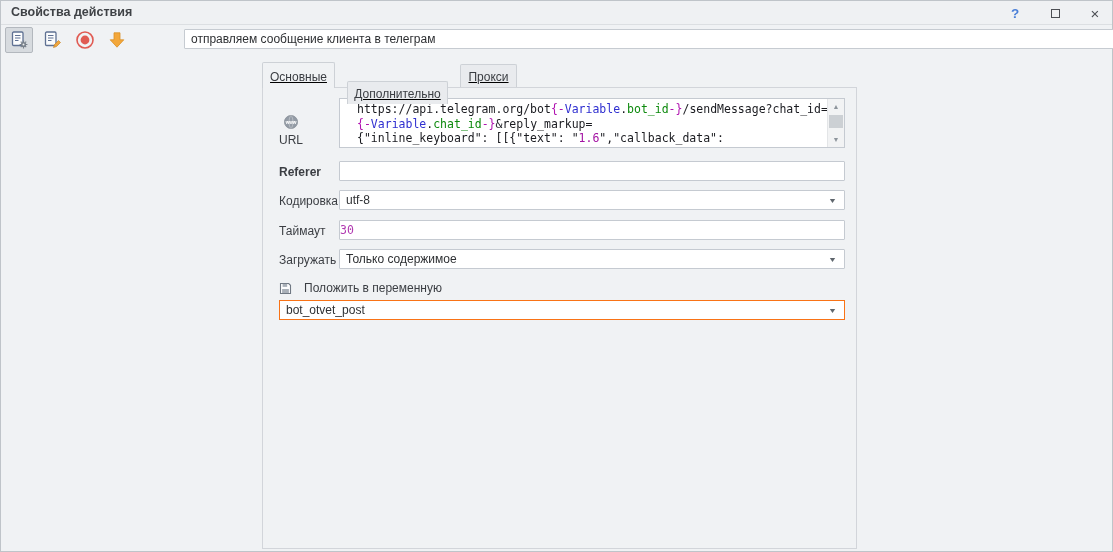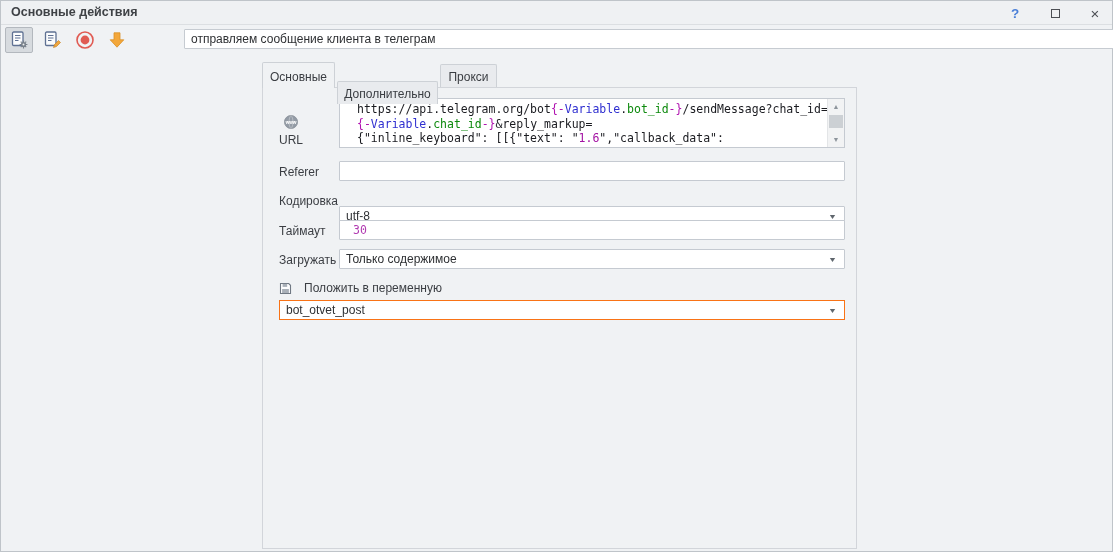--- a/index.html
+++ b/index.html
@@ -26,36 +26,36 @@
   .tool-btn { position:absolute; top:1px; width:28px; height:26px; display:flex;
               align-items:center; justify-content:center; border:1px solid transparent;
               border-radius:2px; }
   .tool-btn.selected { background:#d7dbdf; border-color:#b3b8be; }
   .tb-input { position:absolute; left:135px; top:3px; width:975px; height:20px;
               border:1px solid #c6cbd1; border-radius:1px; background:#fff;
               font-family:"Liberation Sans", sans-serif; font-size:12px; color:#2e3033;
               padding:0 6px; outline:none;margin-left:48px; }
 
   
-  .tabs { position:absolute; left:261px; top:61px; display:flex; gap:2px; z-index:3; }
+  .tabs { position:absolute; left:261px; top:61px; display:flex; gap:12px; z-index:3;text-decoration:underline; }
   .tab { font-size:12px; color:#3a3d42; text-align:center; border:1px solid #cdd1d6;
          border-bottom:none; background:#e9ebee; padding-top:5px; height:23px;
          margin-top:2px; border-radius:2px 2px 0 0; }
   .tab.active { background:#f0f2f4; height:26px; margin-top:0; padding-top:7px;
                 position:relative; z-index:4; }
   .tab-main { width:73px; } .tab-extra { width:101px;margin-top:19px; } .tab-proxy { width:57px; }
 
   .panel { position:absolute; left:261px; top:86px; width:595px; height:462px;
            border:1px solid #d2d5da; background:#f0f2f4; z-index:1; }
 
   .flabel { position:absolute; left:16px; font-size:12px; color:#3b3e43; }
   .field { position:absolute; left:76px; width:506px; height:20px; background:#fff;
            border:1px solid #c5cad1; border-radius:1px; }
   input.field { font-family:"Liberation Sans", sans-serif; font-size:12px; color:#2e3033;
-                padding:0 13px; outline:none; }
+                padding:0 0; outline:none; }
   input.mono-magenta { font-family:"DejaVu Sans Mono", monospace; font-size:11.5px;
                        color:#b13ab1; }
   .select { display:flex; align-items:center; padding:0 6px; font-size:12px;
             color:#2e3033; cursor:default; }
   .select .sel-text { flex:1; }
   .sel-arrow { font-size:7px; color:#5f666d; transform:scaleX(1.3); margin-right:2px; }
 
   
   .url-label { position:absolute; left:16px; top:26px; display:flex; align-items:center;
                gap:3px; font-size:12px; color:#3b3e43;flex-direction:column; }
@@ -86,21 +86,21 @@
   .combo .sel-text { flex:1; }
 
   svg { display:block; }
 </style>
 </head>
 <body>
 
 <div class="dialog">
 
   <div class="titlebar">
-    <span class="title">Основные действия</span>
+    <span class="title">Свойства действия</span>
     <div class="win-controls">
       <div class="wc wc-help">
         <span>?</span>
       </div>
       <div class="wc wc-max">
         <span></span>
       </div>
       <div class="wc wc-close">
         <span>×</span>
       </div>
@@ -168,25 +168,25 @@
     </div>
     <div class="url-box">
       <div class="url-code"><div class="code-line"><span class="seg-plain">https://api.telegram.org/bot</span><span class="seg-brace">{-</span><span class="seg-var">Variable</span><span class="seg-plain">.</span><span class="seg-name">bot_id</span><span class="seg-brace">-}</span><span class="seg-plain">/sendMessage?chat_id=</span></div><div class="code-line"><span class="seg-brace">{-</span><span class="seg-var">Variable</span><span class="seg-plain">.</span><span class="seg-name">chat_id</span><span class="seg-brace">-}</span><span class="seg-plain">&amp;reply_markup=</span></div><div class="code-line"><span class="seg-plain">{"inline_keyboard": [[{"text": "</span><span class="seg-num">1.6</span><span class="seg-plain">","callback_data":</span></div><div class="code-line"><span class="seg-plain">"16"},{"text": "</span><span class="seg-num">1.5</span><span class="seg-plain">","callback_data": "15"}</span></div></div>
       <div class="vscroll">
         <div class="vs-btn vs-up">▲</div>
         <div class="vs-thumb"></div>
         <div class="vs-btn vs-down">▼</div>
       </div>
     </div>
 
-    <div class="flabel" style="top:77px;">Referer</div>
+    <div class="flabel" style="top:77px;font-weight:bold;">Referer</div>
     <input class="field" style="top: 73px;" type="text" value="">
 
     <div class="flabel" style="top:106px;">Кодировка</div>
-    <div class="field select" style="top:118px;">
+    <div class="field select" style="top:102px;">
       <span class="sel-text">utf-8</span>
       <span class="sel-arrow">▼</span>
     </div>
 
     <div class="flabel" style="top:136px;text-align:center;">Таймаут</div>
     <input class="field mono-magenta" style="top: 132px;" type="text" value="30">
 
     <div class="flabel" style="top:165px;">Загружать</div>
     <div class="field select" style="top:161px;">
       <span class="sel-text">Только содержимое</span>

